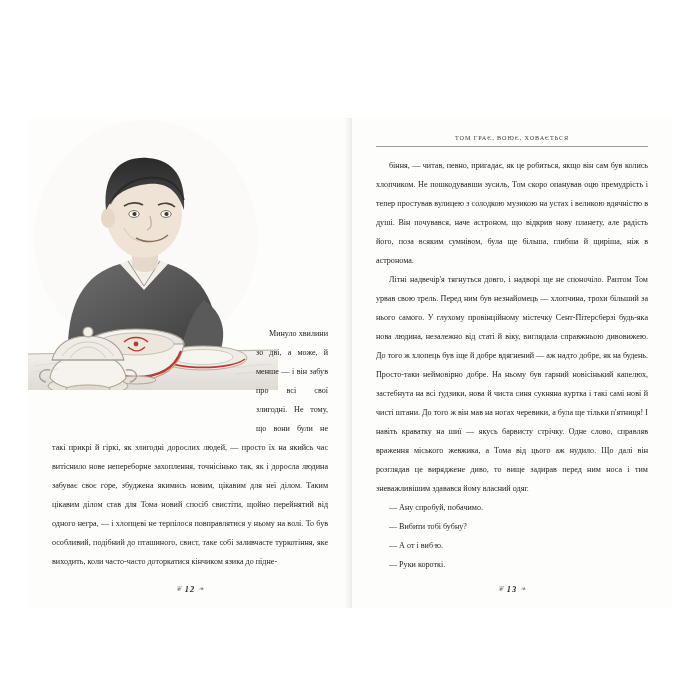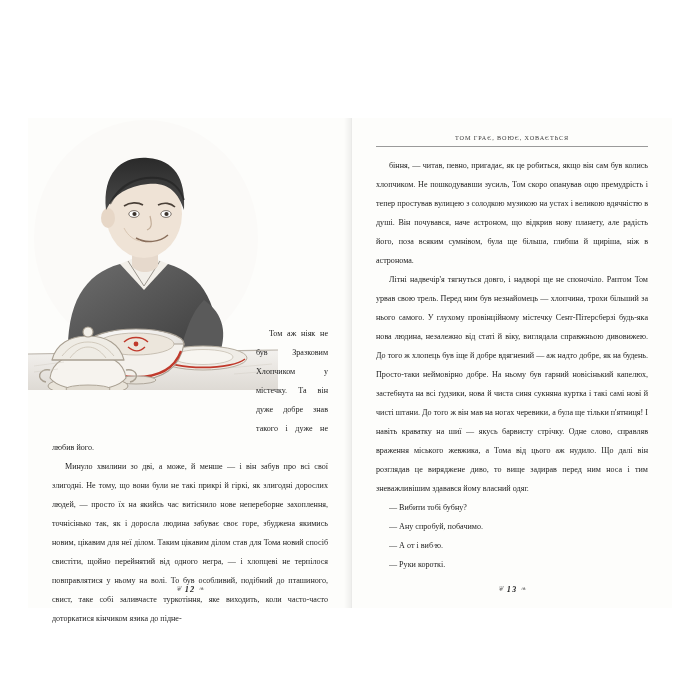--- a/index.html
+++ b/index.html
@@ -248,43 +248,42 @@
             <path d="M6 248 L36 244"></path>
             <path d="M6 254 L30 251"></path>
             <path d="M200 250 L244 246"></path>
             <path d="M206 256 L244 253"></path>
           </g>
         </svg>
       </div>
 
       <div class="col left-text">
         <div class="left-float"></div>
-        <p>Том аж ніяк не був Зразковим Хлопчиком у містечку. Та він дуже добре знав такого і дуже не любив його.</p>
         <p>Минуло хвилини зо дві, а може, й менше — і він забув про всі свої злигодні. Не тому, що вони були не такі прикрі й гіркі, як злигодні дорослих людей, — просто їх на якийсь час витіснило нове непереборне захоплення, точнісінько так, як і доросла людина забуває своє горе, збуджена якимись новим, цікавим для неї ділом. Таким цікавим ділом став для Тома новий спосіб свистіти, щойно перейнятий від одного негра, — і хлопцеві не терпілося повправлятися у ньому на волі. То був особливий, подібний до пташиного, свист, таке собі заливчасте туркотіння, яке виходить, коли часто-часто доторкатися кінчиком язика до підне-</p>
       </div>
 
       <div class="folio">
         <span class="orn">❦</span>
         <span class="num">12</span>
         <span class="orn">❧</span>
       </div>
     </div>
 
     <div class="gutter"></div>
 
     <div class="page-right">
 
       <div class="runhead">Том грає, воює, ховається</div>
       <div class="runhead-rule"></div>
 
       <div class="col right-text">
         <p>біння, — читав, певно, пригадає, як це робиться, якщо він сам був колись хлопчиком. Не пошкодувавши зусиль, Том скоро опанував оцю премудрість і тепер простував вулицею з солодкою музикою на устах і великою вдячністю в душі. Він почувався, наче астроном, що відкрив нову планету, але радість його, поза всяким сумнівом, була ще більша, глибша й щиріша, ніж в астронома.</p>
         <p>Літні надвечір'я тягнуться довго, і надворі ще не споночіло. Раптом Том урвав свою трель. Перед ним був незнайомець — хлопчина, трохи більший за нього самого. У глухому провінційному містечку Сент-Пітерсберзі будь-яка нова людина, незалежно від статі й віку, виглядала справжньою дивовижею. До того ж хлопець був іще й добре вдягнений — аж надто добре, як на будень. Просто-таки неймовірно добре. На ньому був гарний новісінький капелюх, застебнута на всі ґудзики, нова й чиста синя сукняна куртка і такі самі нові й чисті штани. До того ж він мав на ногах черевики, а була ще тільки п'ятниця! І навіть краватку на шиї — якусь барвисту стрічку. Одне слово, справляв враження міського жевжика, а Тома від цього аж нудило. Що далі він розглядав це виряджене диво, то вище задирав перед ним носа і тим зневажливішим здавався йому власний одяг.</p>
+        <p class="dlg">— Ану спробуй, побачимо.</p>
         <p class="dlg">— Вибити тобі бубну?</p>
-        <p class="dlg">— Ану спробуй, побачимо.</p>
         <p class="dlg">— А от і вибۥю.</p>
         <p class="dlg">— Руки короткі.</p>
       </div>
 
       <div class="folio">
         <span class="orn">❦</span>
         <span class="num">13</span>
         <span class="orn">❧</span>
       </div>
     </div>

